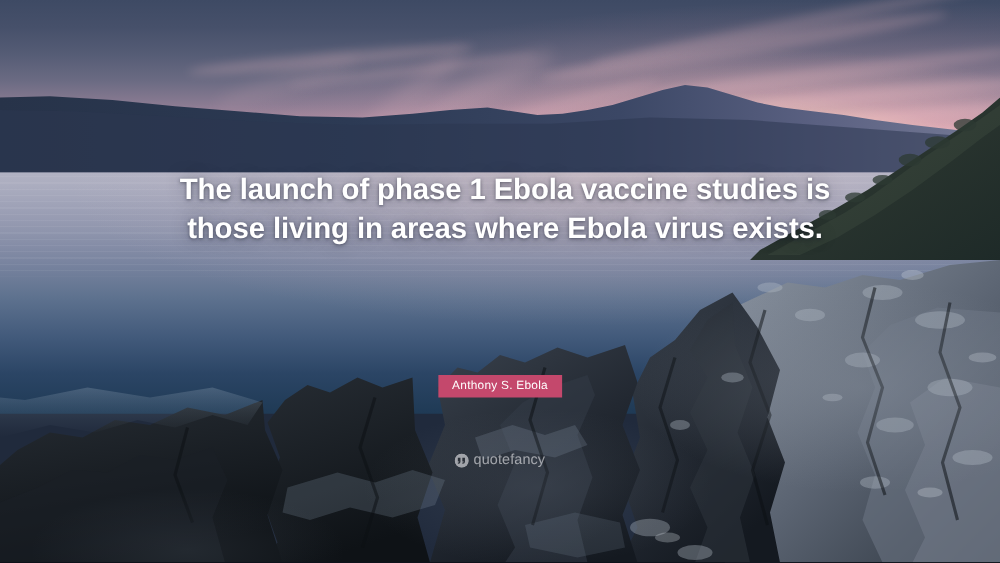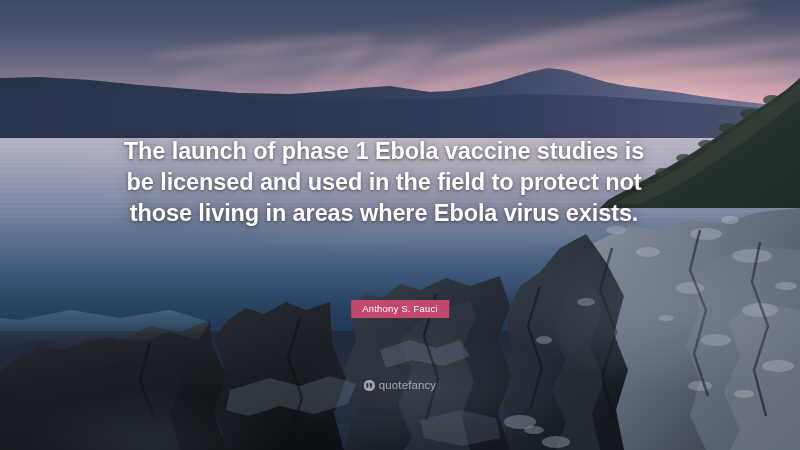--- a/index.html
+++ b/index.html
@@ -94,21 +94,21 @@
     background:
       radial-gradient(ellipse 260px 120px at 690px 120px, rgba(150,158,170,0.30) 0%, rgba(150,158,170,0) 70%),
       radial-gradient(ellipse 200px 90px at 430px 200px, rgba(120,130,145,0.18) 0%, rgba(120,130,145,0) 70%),
       radial-gradient(ellipse 180px 70px at 150px 250px, rgba(90,100,115,0.20) 0%, rgba(90,100,115,0) 70%);
     pointer-events:none;
   }
 
   
   .quote {
     position: absolute;
-    left: 44px;
+    left: 64px;
     top: 136px;
     width: 680px;
     text-align: center;
     color: #ffffff;
     font-size: 23.5px;
     font-weight: bold;
     line-height: 31px;
     letter-spacing: -0.1px;
     text-shadow: 0 1px 3px rgba(20,24,40,0.55), 0 0 14px rgba(20,24,40,0.35);
   }
@@ -133,21 +133,20 @@
   
   .watermark {
     position: absolute;
     left: 50%;
     top: 362px;
     transform: translateX(-50%);
     display: flex;
     align-items: center;
     gap: 4px;
     opacity: .62;
-    margin-top: 17px;
   }
   .wm-icon {
     width: 11px; height: 11px;
     border-radius: 50%;
     background: #e9e9ec;
     display:flex; align-items:center; justify-content:center;
   }
   .wm-icon svg { display:block; }
   .wm-text {
     color: #e9e9ec;
@@ -325,25 +324,24 @@
         <path d="M436,104 L424,146 L438,188 L426,230"></path>
         <path d="M300,128 L288,168 L302,208 L290,248"></path>
         <path d="M150,152 L140,190 L154,228"></path>
       </g>
     </svg>
     <div class="rock-shade"></div>
   </div>
 
   <div class="quote">
     <span class="line">The launch of phase 1 Ebola vaccine studies is</span>
-    <span class="line">be licensed and used in the field to protect not</span>
     <span class="line">those living in areas where Ebola virus exists.</span>
   </div>
 
-  <div class="author">Anthony S. Fauci</div>
+  <div class="author">Anthony S. Ebola</div>
 
   <div class="watermark">
     <span class="wm-icon">
       <svg width="11" height="11" viewBox="0 0 11 11">
         <circle cx="5.5" cy="5.5" r="5.5" fill="#e9e9ec"></circle>
         <path d="M2.4,3.2 h2.1 v3.1 a1.6,1.6 0 0 1 -1.6,1.6 h-0.5 v-1.0 h0.4 a0.7,0.7 0 0 0 0.7,-0.7 h-1.1 Z" fill="#2a2e35"></path>
         <path d="M6.0,3.2 h2.1 v3.1 a1.6,1.6 0 0 1 -1.6,1.6 h-0.5 v-1.0 h0.4 a0.7,0.7 0 0 0 0.7,-0.7 h-1.1 Z" fill="#2a2e35"></path>
       </svg>
     </span>
     <span class="wm-text">quotefancy</span>

